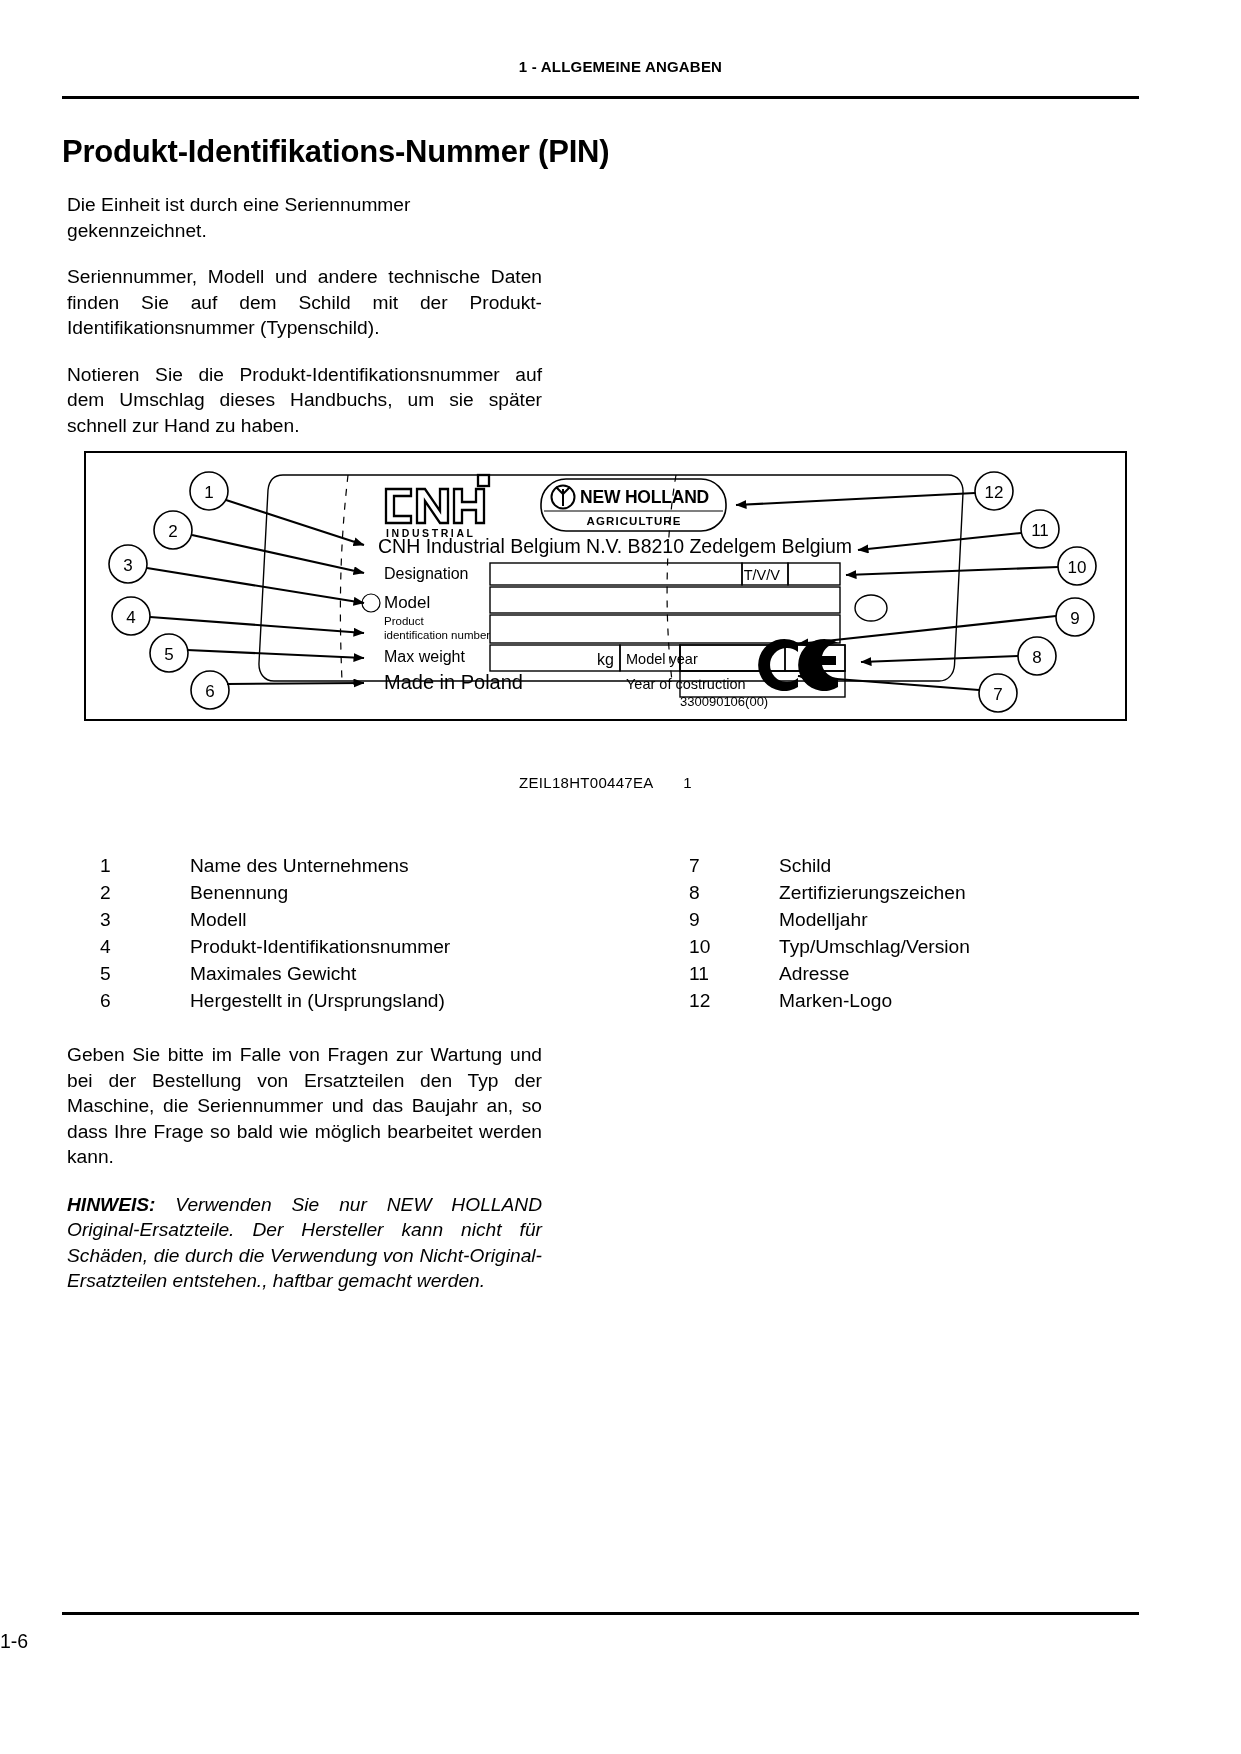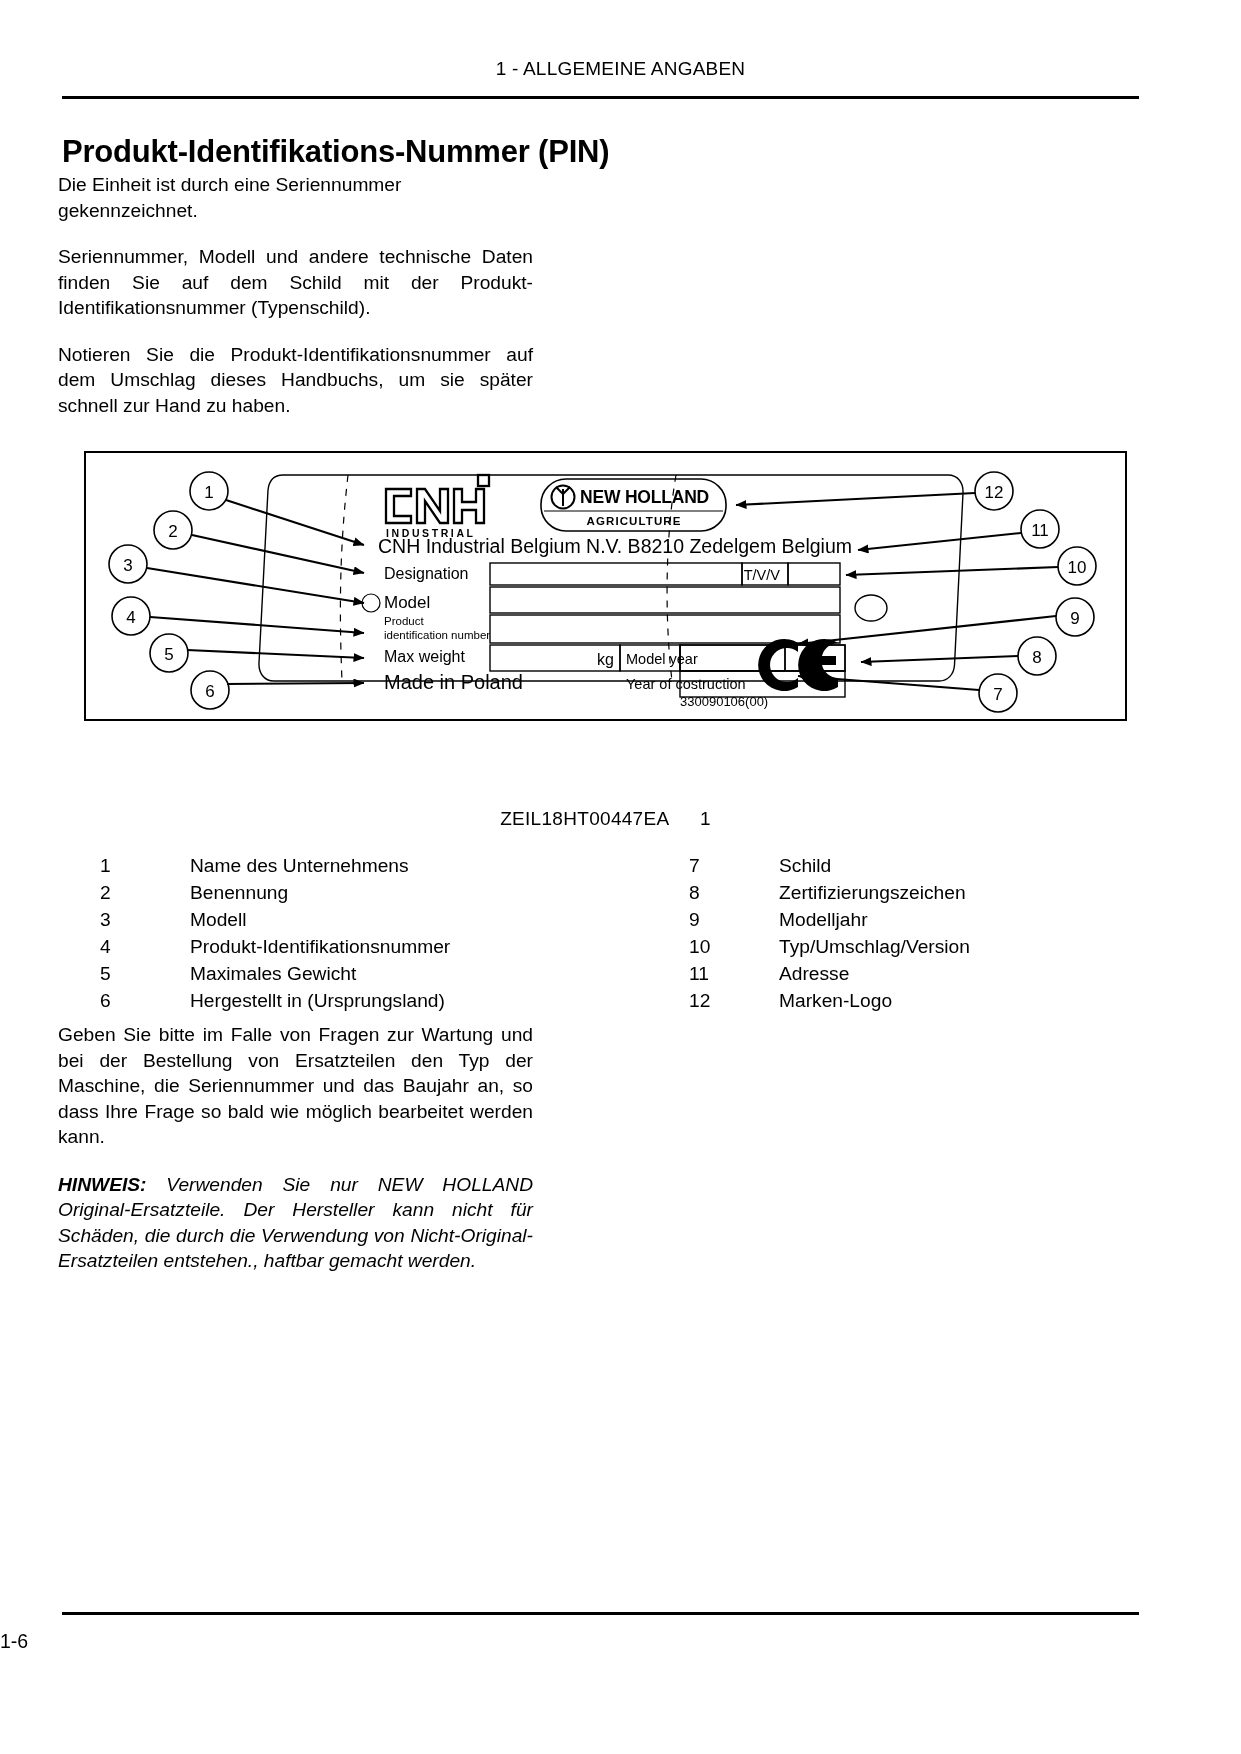--- a/index.html
+++ b/index.html
@@ -23,22 +23,23 @@
     height: 1754px;
   }
 
   
   .running-head {
     position: absolute;
     left: 0;
     top: 58px;
     width: 1241px;
     text-align: center;
-    font-size: 19px;
+    font-size: 15px;
     letter-spacing: 0.2px;
+    font-weight: bold;
   }
   .header-rule {
     position: absolute;
     left: 62px;
     top: 96px;
     width: 1077px;
     height: 3px;
     background: #000;
   }
 
@@ -49,24 +50,25 @@
     top: 122px;
     font-size: 31px;
     font-weight: bold;
     letter-spacing: -0.2px;
     margin-top: 12px;
   }
 
   
   .col-left {
     position: absolute;
-    left: 58px;
+    left: 67px;
     width: 475px;
     font-size: 19.2px;
     line-height: 25.5px;
+    margin-top: 20px;
   }
   .para {
     margin: 0 0 21px 0;
     text-align: justify;
   }
   .para.nojust { text-align: left; }
   .para:last-child { margin-bottom: 0; }
 
   #intro-block { top: 172px; }
   #tail-block  { top: 1022px; }
@@ -90,24 +92,24 @@
     height: 270px;
     border: 2px solid #000;
     box-sizing: border-box;
     background: #fff;
   }
   .figure svg { display: block; }
 
   .fig-caption {
     position: absolute;
     left: 84px;
-    top: 808px;
+    top: 774px;
     width: 1043px;
     text-align: center;
-    font-size: 19px;
+    font-size: 15px;
     letter-spacing: 0.3px;
   }
   .fig-caption .cap-num { display: inline-block; margin-left: 26px; }
 
   
   .legend {
     position: absolute;
     left: 62px;
     top: 852px;
     width: 1077px;

